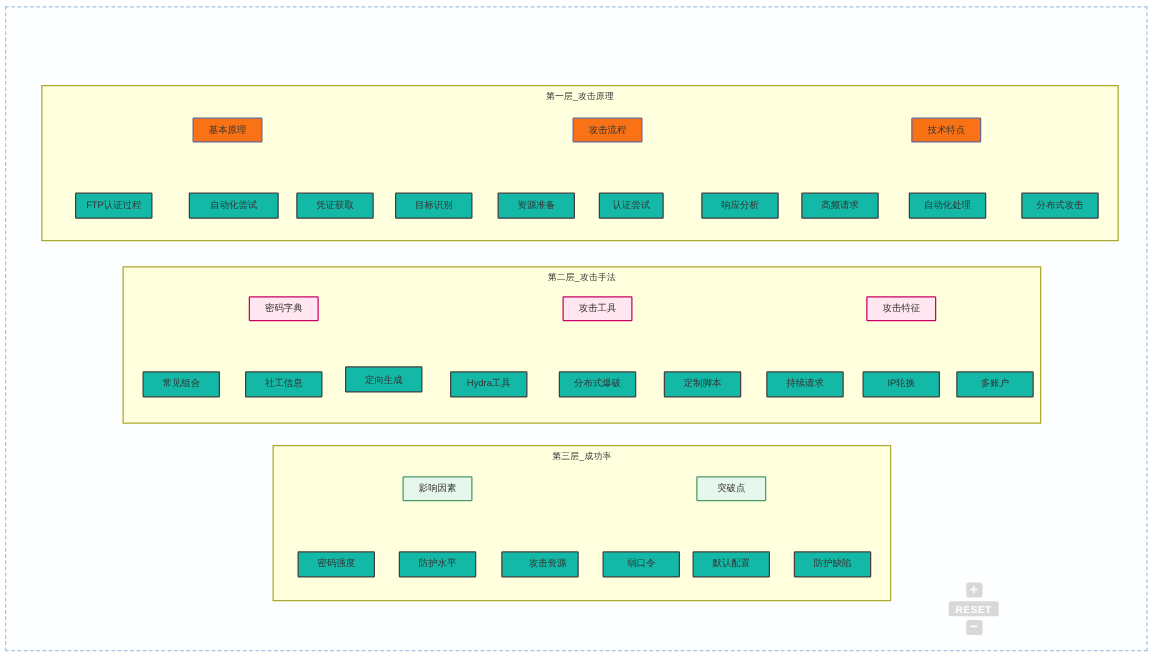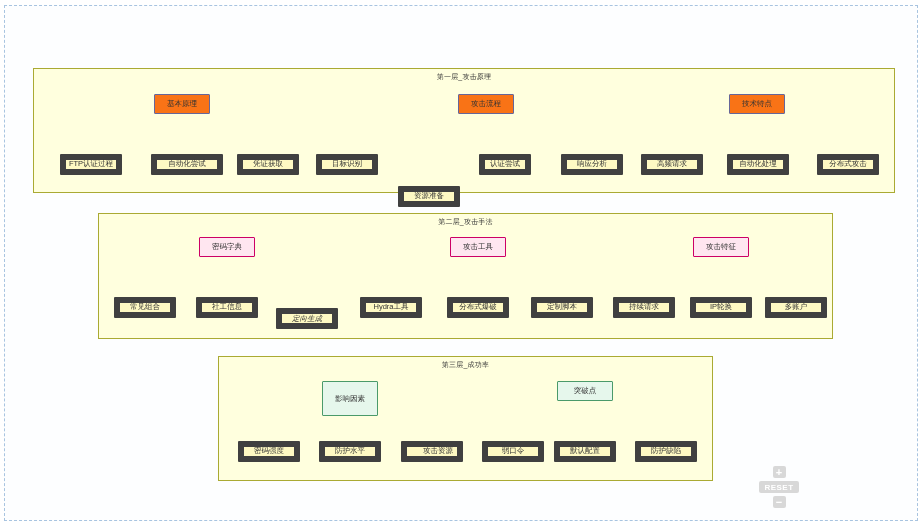--- a/index.html
+++ b/index.html
@@ -46,21 +46,21 @@
     white-space:nowrap;
     border-radius:1px;
   }
   .node .lbl{pointer-events:none;}
   
   .n-blue{ background:#ececff; border:1.4px solid #9370db; }
   .n-blue.dark{ background:#f97316; border:1.4px solid #666699; }
   .n-pink{ background:#ffe6f0; border:1.4px solid #c06; }
   .n-green{ background:#e6f7ec; border:1.4px solid #4a9a6a; }
   
-  .n-leaf{ background:#fef9c3; border:6px solid #404040; }
+  .n-leaf{ background:#14b8a6; border:1px solid #404040; }
   
   #edges{position:absolute;left:0;top:0;width:914px;height:516px;overflow:visible;}
   .edge{fill:none;stroke:#7b7b55;stroke-width:.8px;}
   .arrowhead{fill:#333333;}
   
   #controls{
     position:absolute;
     right:118px;bottom:12px;
     display:flex;flex-direction:column;align-items:center;gap:3px;
   }
@@ -146,21 +146,21 @@
         </div>
         <div class="node n-leaf" style="left: 232px; top: 147.5px; width: 62px; height: 21px;">
           <span class="lbl">凭证获取</span>
         </div>
         <div class="node n-blue dark" style="left: 437px; top: 88px; width: 56px; height: 20px; margin-left: 16px;">
           <span class="lbl">攻击流程</span>
         </div>
         <div class="node n-leaf" style="left: 311px; top: 147.5px; width: 62px; height: 21px;">
           <span class="lbl">目标识别</span>
         </div>
-        <div class="node n-leaf" style="left: 393px; top: 147.5px; width: 62px; height: 21px; margin-top: 32px;">
+        <div class="node n-leaf" style="left: 393px; top: 147.5px; width: 62px; height: 21px;">
           <span class="lbl">资源准备</span>
         </div>
         <div class="node n-leaf" style="left: 474px; top: 147.5px; width: 52px; height: 21px;">
           <span class="lbl">认证尝试</span>
         </div>
         <div class="node n-leaf" style="left: 556px; top: 147.5px; width: 62px; height: 21px;">
           <span class="lbl">响应分析</span>
         </div>
         <div class="node n-blue dark" style="left: 724px; top: 88px; width: 56px; height: 20px;">
           <span class="lbl">技术特点</span>
@@ -179,21 +179,21 @@
         </div>
         <div class="node n-pink" style="left: 194px; top: 231px; width: 56px; height: 20px;">
           <span class="lbl">密码字典</span>
         </div>
         <div class="node n-leaf" style="left: 109px; top: 290.5px; width: 62px; height: 21px; align-items: center;">
           <span class="lbl">常见组合</span>
         </div>
         <div class="node n-leaf" style="left: 191px; top: 290.5px; width: 62px; height: 21px;">
           <span class="lbl">社工信息</span>
         </div>
-        <div class="node n-leaf" style="left: 271px; top: 302px; width: 62px; height: 21px; font-style: italic;">
+        <div class="node n-leaf" style="left: 271px; top: 287px; width: 62px; height: 21px;">
           <span class="lbl">定向生成</span>
         </div>
         <div class="node n-pink" style="left: 445px; top: 231px; width: 56px; height: 20px;">
           <span class="lbl">攻击工具</span>
         </div>
         <div class="node n-leaf" style="left: 355px; top: 290.5px; width: 62px; height: 21px;">
           <span class="lbl">Hydra工具</span>
         </div>
         <div class="node n-leaf" style="left: 442px; top: 290.5px; width: 62px; height: 21px;">
           <span class="lbl">分布式爆破</span>
@@ -209,21 +209,21 @@
         </div>
         <div class="node n-leaf" style="left: 685px; top: 290.5px; width: 62px; height: 21px;">
           <span class="lbl">IP轮换</span>
         </div>
         <div class="node n-leaf" style="left: 760px; top: 290.5px; width: 62px; height: 21px;">
           <span class="lbl">多账户</span>
         </div>
         <div class="cluster" style="left: 213px; top: 350px; width: 495px; height: 125px;">
           <div class="cluster-title">第三层_成功率</div>
         </div>
-        <div class="node n-green" style="left: 317px; top: 375px; width: 56px; height: 35px; text-align: center;">
+        <div class="node n-green" style="left: 317px; top: 375px; width: 56px; height: 20px; text-align: center;">
           <span class="lbl">影响因素</span>
         </div>
         <div class="node n-leaf" style="left: 233px; top: 434.5px; width: 62px; height: 21px;">
           <span class="lbl">密码强度</span>
         </div>
         <div class="node n-leaf" style="left: 314px; top: 434.5px; width: 62px; height: 21px;">
           <span class="lbl">防护水平</span>
         </div>
         <div class="node n-leaf" style="left: 396px; top: 434.5px; width: 62px; height: 21px; padding-left: 12px;">
           <span class="lbl">攻击资源</span>

